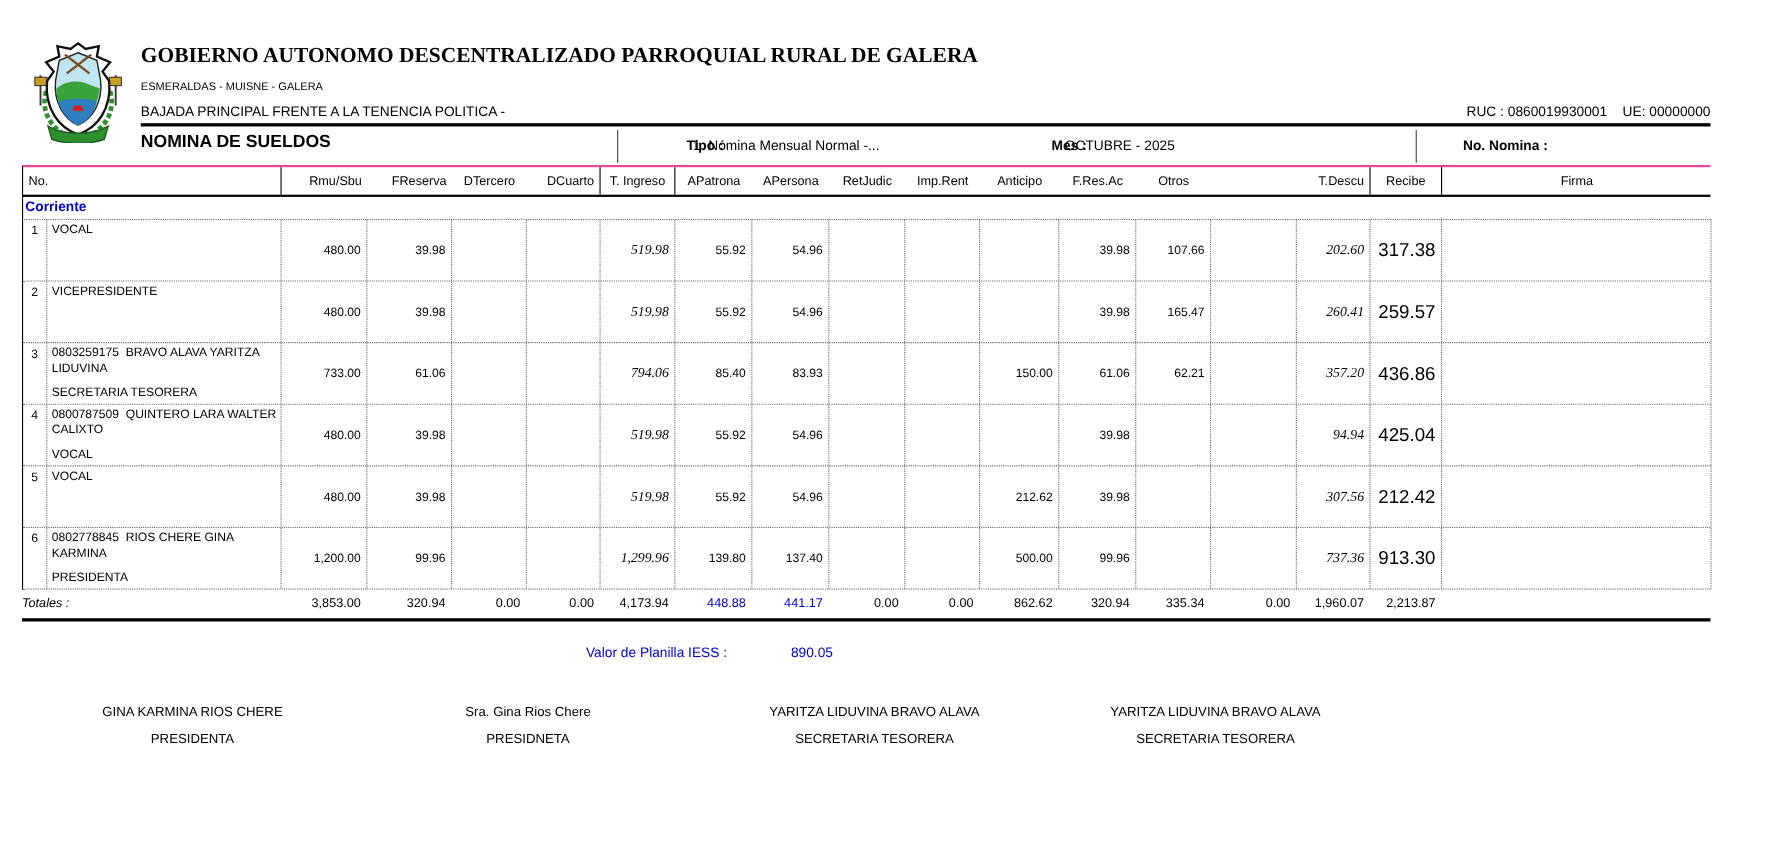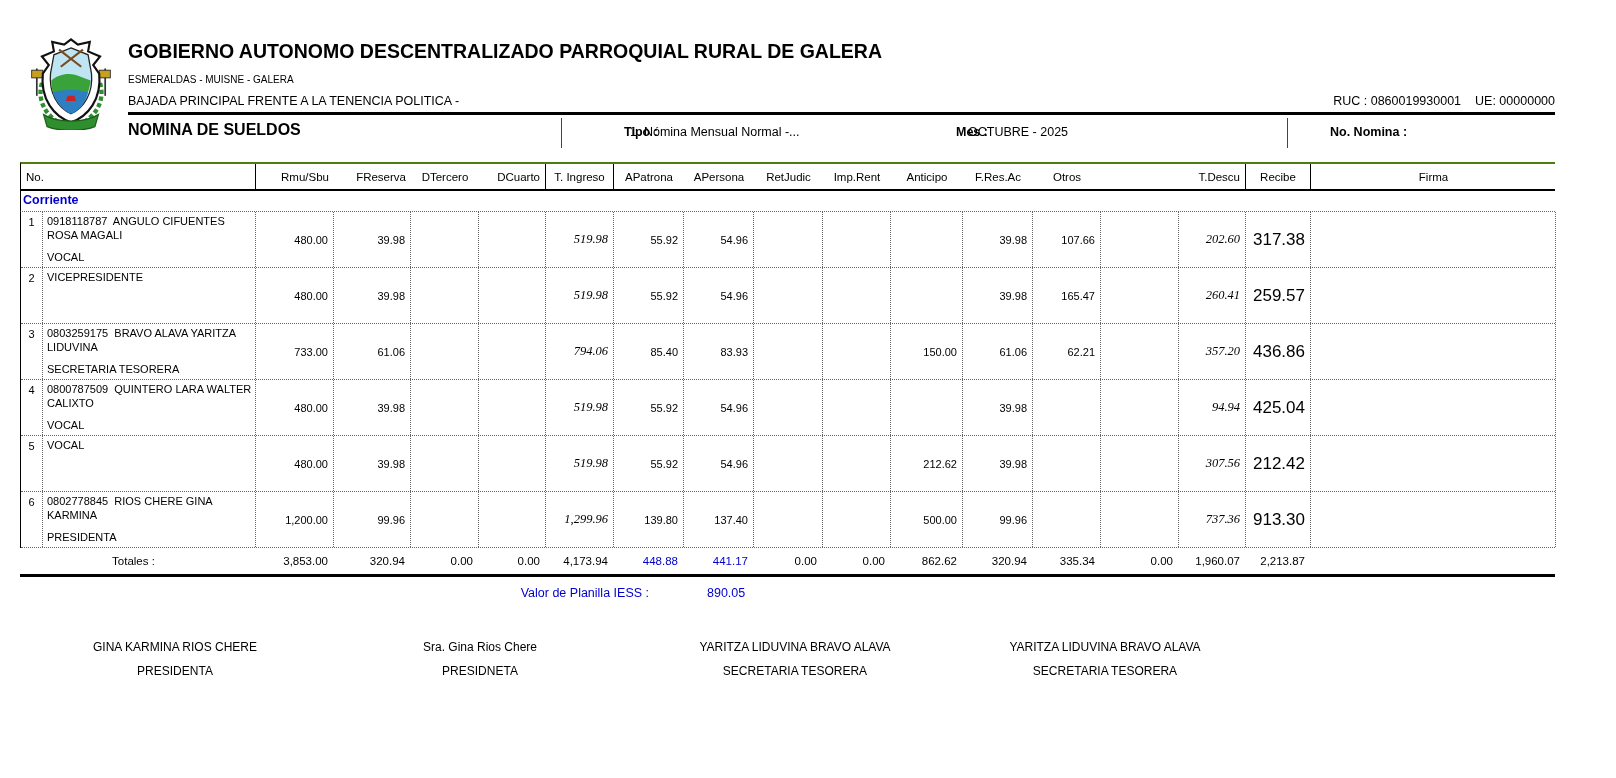--- a/index.html
+++ b/index.html
@@ -1,63 +1,63 @@
 <!DOCTYPE html>
 <html><head>
 <meta charset="utf-8">
 <style>
   html,body{margin:0;padding:0;background:#fff;}
   body{width:1616px;height:778px;position:relative;font-family:"Liberation Sans",sans-serif;color:#000;overflow:hidden;}
   .abs{position:absolute;}
 
   
-  .org-title{left:128px;top:40px;font-size:19.5px;font-weight:bold;}
+  .org-title{left:128px;top:40px;font-size:19.5px;font-weight:bold;font-family:Liberation Serif, serif;}
   .org-sub1{left:128px;top:74px;font-size:10px;}
   .org-sub2{left:128px;top:94px;font-size:12.5px;}
   .ruc-line{right:61px;top:94px;font-size:12.5px;text-align:right;margin-left:48px;}
   .ruc-line span{margin-left:14px;}
   .hr1{left:128px;top:112px;width:1427px;height:3px;background:#000;}
   .doc-title{left:128px;top:121px;font-size:16px;font-weight:bold;}
   .vline{width:1px;background:#444;top:118px;height:30px;}
   .lbl{font-weight:bold;font-size:12.5px;margin-left:36px;}
   .val{font-size:12.5px;}
   .tipo-l{left:588px;top:125px;}
   .tipo-v{left:630px;top:125px;}
   .mes-l{left:920px;top:125px;}
   .mes-v{left:968px;top:125px;}
   .nom-l{left:1294px;top:125px;}
 
   
   .table-wrap{left:20px;top:150px;width:1535px;}
   .grid18{display:grid;grid-template-columns:22px 213px 78px 77px 68px 67px 68px 70px 70px 69px 68px 72px 70px 68px 78px 67px 65px 245px;}
-  .thead{border-top:2px solid #4d7c0f;border-bottom:2px solid #000;border-left:1px solid #000;height:25px;align-items:center;margin-top:12px;}
+  .thead{border-top:2px solid #ec4899;border-bottom:2px solid #000;border-left:1px solid #000;height:25px;align-items:center;}
   .th{font-size:11.5px;padding:0 5px;white-space:nowrap;overflow:hidden;}
   .al{text-align:left;} .ac{text-align:center;} .ar{text-align:right;}
   .bs{border-right:1px solid #000;height:100%;display:flex;align-items:center;}
   .bs.ar{justify-content:flex-end;} .bs.ac{justify-content:center;} .bs.al{justify-content:flex-start;}
 
   .section-title{color:#dd0000;font-weight:bold;font-size:13.5px;padding:5px 2px 2px 2px;border-left:1px solid #000;}
   .subsection-title{color:#0000cc;font-weight:bold;font-size:12.5px;padding:2px 2px 4px 2px;border-left:1px solid #000;border-bottom:1px dotted #666;}
 
   .tbody{border-left:1px solid #000;}
   .trow{min-height:55px;border-bottom:1px dotted #666;}
   .td{border-right:1px dotted #666;}
   .cnum{font-size:11px;text-align:center;padding-top:4px;}
   .cname{display:flex;flex-direction:column;justify-content:space-between;padding:2px 3px 3px 4px;font-size:11px;line-height:1.3;}
   .idname{white-space:pre-wrap;}
   .cval{display:flex;align-items:center;justify-content:flex-end;padding-right:5px;font-size:11px;}
   .it{font-family:"Liberation Serif",serif;font-style:italic;font-size:12.5px;}
   .rc{font-weight:normal;font-size:17px;}
 
   .totals{height:26px;align-items:center;border-bottom:3px solid #000;font-size:11.5px;}
-  .tlabel{grid-column:span 2;text-align:center;padding-right:8px;}
+  .tlabel{grid-column:span 2;text-align:left;padding-right:8px;font-style:italic;}
   .tval{text-align:right;padding-right:5px;}
   .blue{color:#0000cc;}
 
-  .planilla{left:24px;top:586px;width:1535px;display:flex;font-size:12.5px;color:#0000cc;}
+  .planilla{left:36px;top:586px;width:1535px;display:flex;font-size:12.5px;color:#0000cc;}
   .planilla .plabel{width:625px;text-align:right;}
   .planilla .pvalue{margin-left:58px;}
 
   .sig{position:absolute;top:640px;text-align:center;font-size:12px;}
   .sig .stitle{margin-top:10px;}
   .sig1{left:55px;width:240px;}
   .sig2{left:360px;width:240px;}
   .sig3{left:650px;width:290px;}
   .sig4{left:960px;width:290px;}
 
@@ -124,21 +124,20 @@
       <div class="th"></div>
       <div class="th ar bs">T.Descu</div>
       <div class="th ac bs">Recibe</div>
       <div class="th ac">Firma</div>
     </div>
   <div class="subsection-title">Corriente</div>
   <div class="tbody">
       <div class="grid18 trow">
         <div class="td cnum">1</div>
         <div class="td cname">
-          <div class="idname">0918118787  ANGULO CIFUENTES ROSA MAGALI</div>
           <div>VOCAL</div>
         </div>
         <div class="td cval">480.00</div>
         <div class="td cval">39.98</div>
         <div class="td cval"></div>
         <div class="td cval"></div>
         <div class="td cval it">519.98</div>
         <div class="td cval">55.92</div>
         <div class="td cval">54.96</div>
         <div class="td cval"></div>

